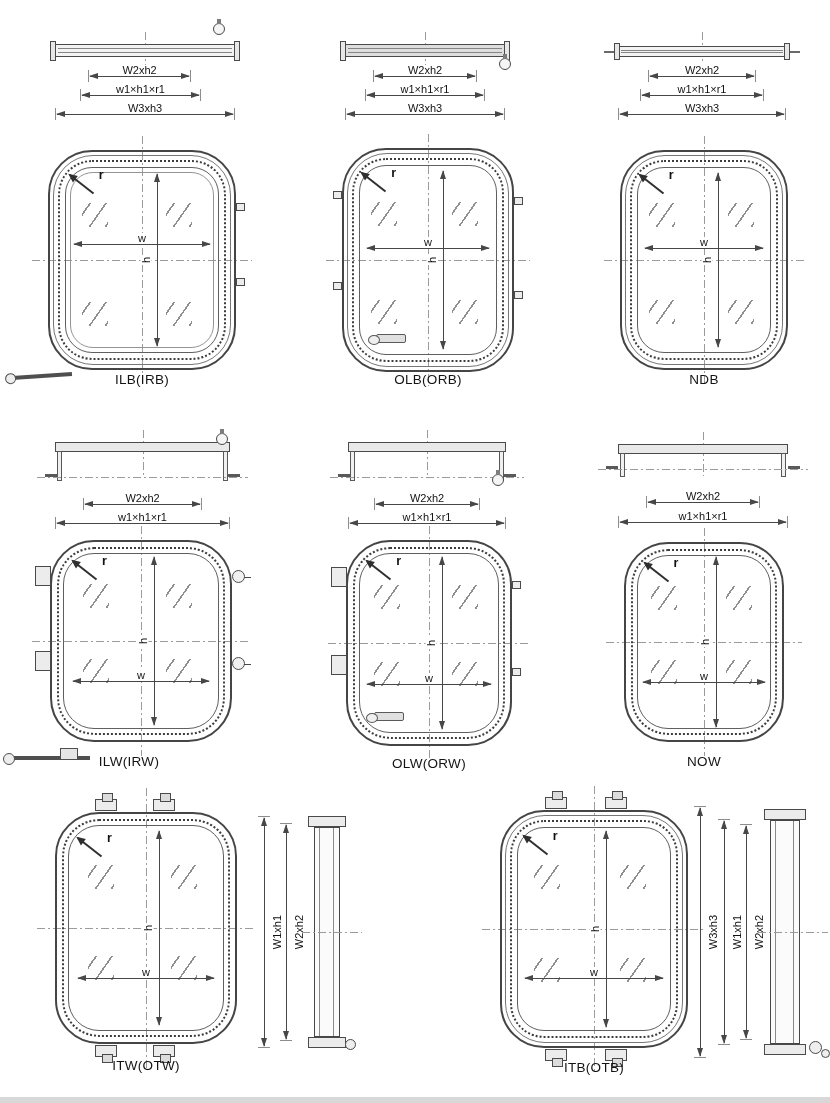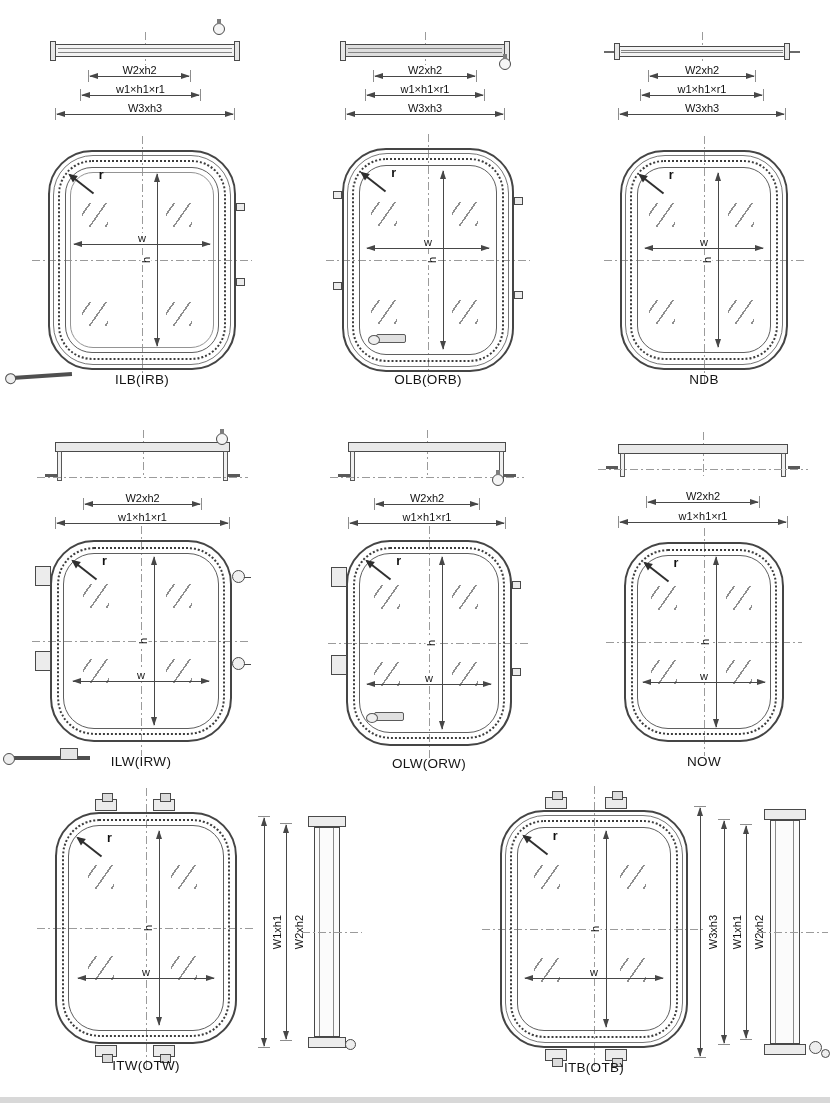--- a/index.html
+++ b/index.html
@@ -400,21 +400,21 @@
   <div class="dimh noext dw" style="top:67%;left:18px;right:18px">
     <span class="ln"></span>
     <span class="lbl">w</span>
   </div>
   <div class="dimv noext dh" style="left:54%;top:14px;bottom:14px">
     <span class="ln"></span>
     <span class="lblv">h</span>
   </div>
 </div>
 
-<div class="cap" style="left:50px;top:754px;width:182px">ILW(IRW)</div>
+<div class="cap" style="left:38px;top:754px;width:182px">ILW(IRW)</div>
 <div class="cap" style="left:346px;top:756px;width:166px">OLW(ORW)</div>
 <div class="cap" style="left:624px;top:754px;width:160px">NOW</div>
 
 <div class="win w2" style="left:55px;top:812px;width:182px;height:232px">
   <div class="vdash" style="left:50%;top:-24px;bottom:-24px"></div>
   <div class="hdash" style="top:50%;left:-18px;right:-18px"></div>
   <div class="ring rO"></div>
   <div class="ring rB"></div>
   <div class="ring rI"></div>
   <div class="hz" style="left:18%;top:23%"></div>

